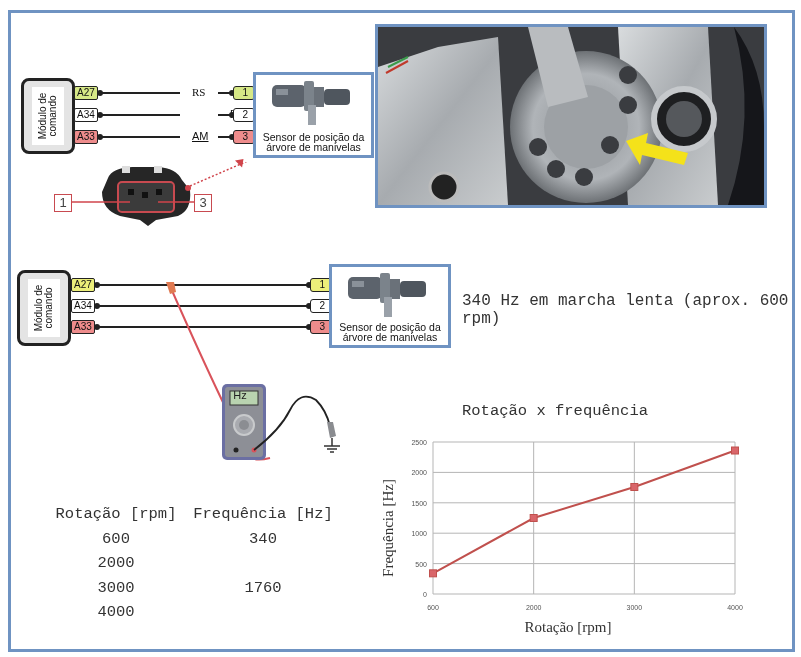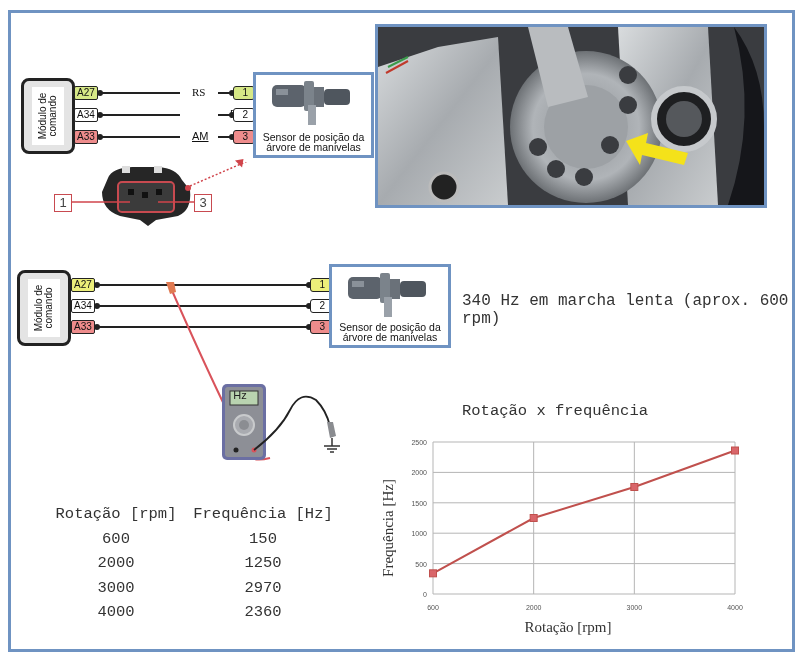--- a/index.html
+++ b/index.html
@@ -188,33 +188,31 @@
 
 <div class="note serif">340 Hz em marcha lenta (aprox. 600 rpm)</div>
 
 <div class="tbl serif">
   <div class="row">
     <div class="c1">Rotação [rpm]</div>
     <div class="c2">Frequência [Hz]</div>
   </div>
   <div class="row">
     <div class="c1">600</div>
-    <div class="c2">150</div>
+    <div class="c2">340</div>
   </div>
   <div class="row">
     <div class="c1">2000</div>
-    <div class="c2">1250</div>
   </div>
   <div class="row">
     <div class="c1">3000</div>
-    <div class="c2">2970</div>
+    <div class="c2">1760</div>
   </div>
   <div class="row">
     <div class="c1">4000</div>
-    <div class="c2">2360</div>
   </div>
 </div>
 
 <div class="chart-title serif">Rotação x frequência</div>
 <svg id="chart" class="abs" style="left:375px;top:430px;" width="380" height="210">
   <g id="grid">
       <line x1="58" x2="360" y1="164" y2="164" stroke="#b5b5b5" stroke-width="1"></line>
       <line x1="58" x2="360" y1="133.6" y2="133.6" stroke="#b5b5b5" stroke-width="1"></line>
       <line x1="58" x2="360" y1="103.2" y2="103.2" stroke="#b5b5b5" stroke-width="1"></line>
       <line x1="58" x2="360" y1="72.8" y2="72.8" stroke="#b5b5b5" stroke-width="1"></line>

